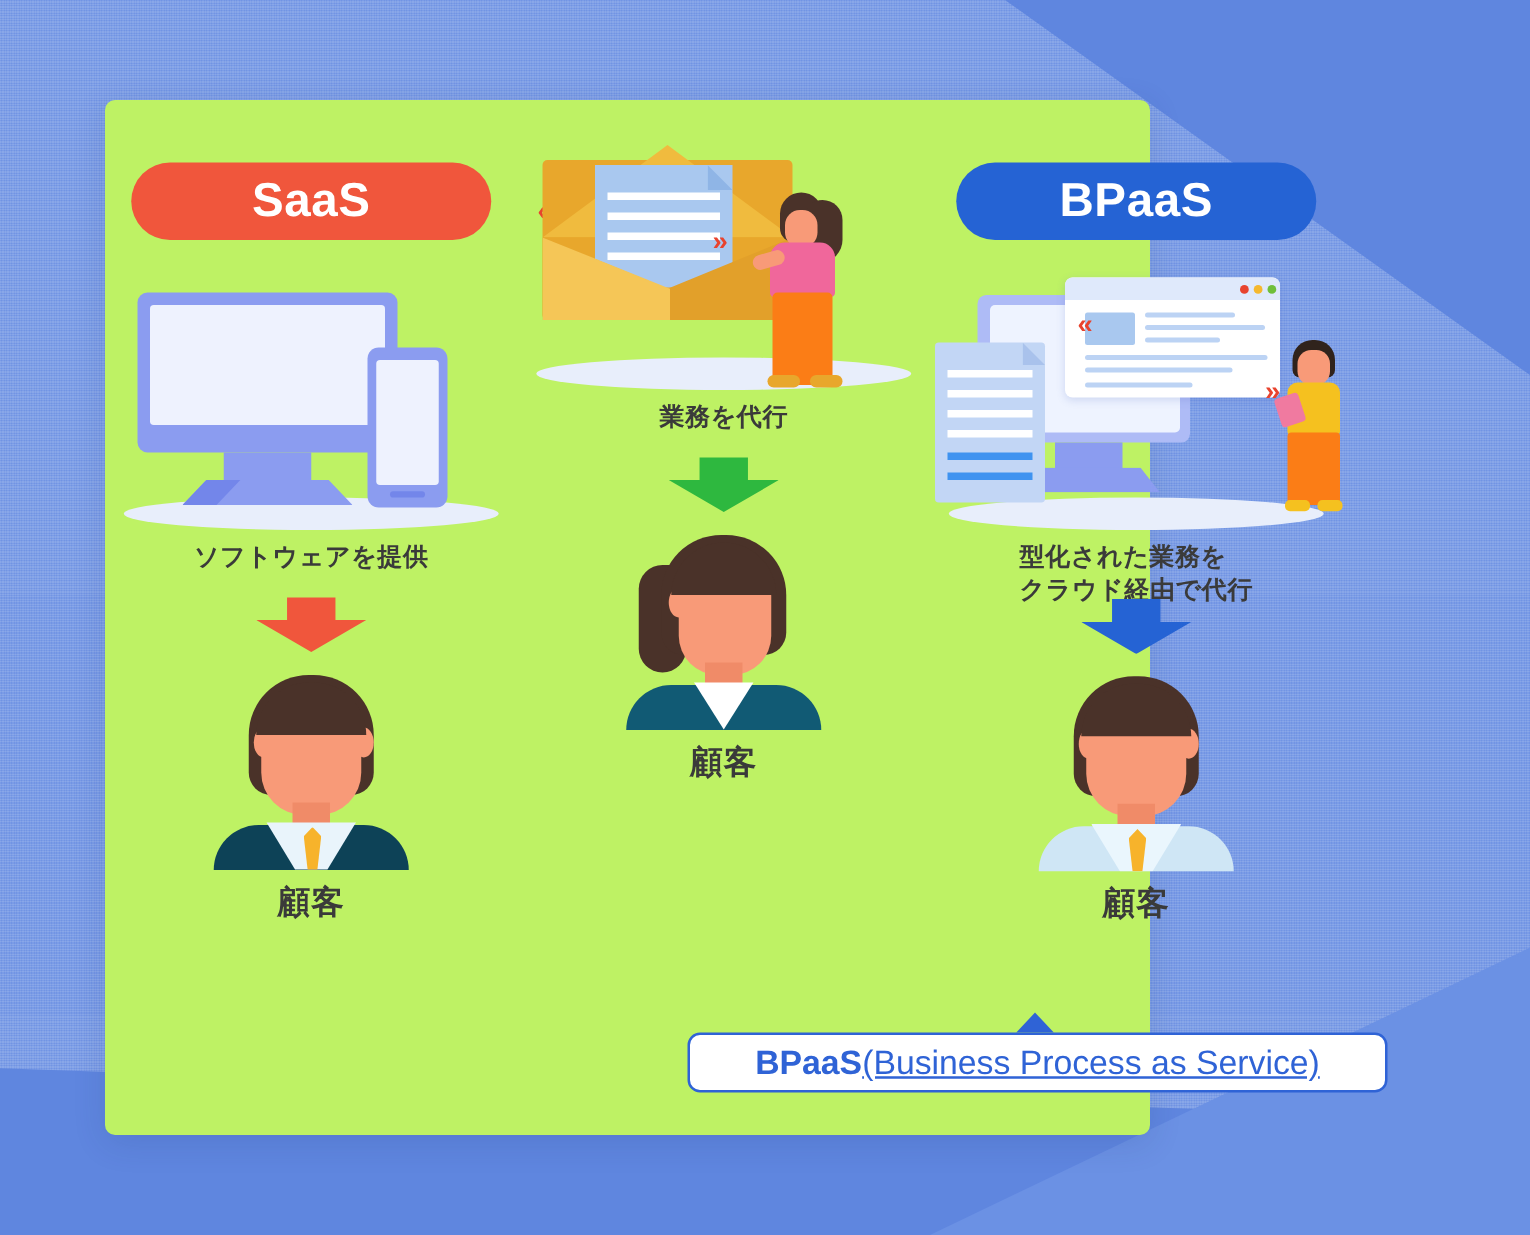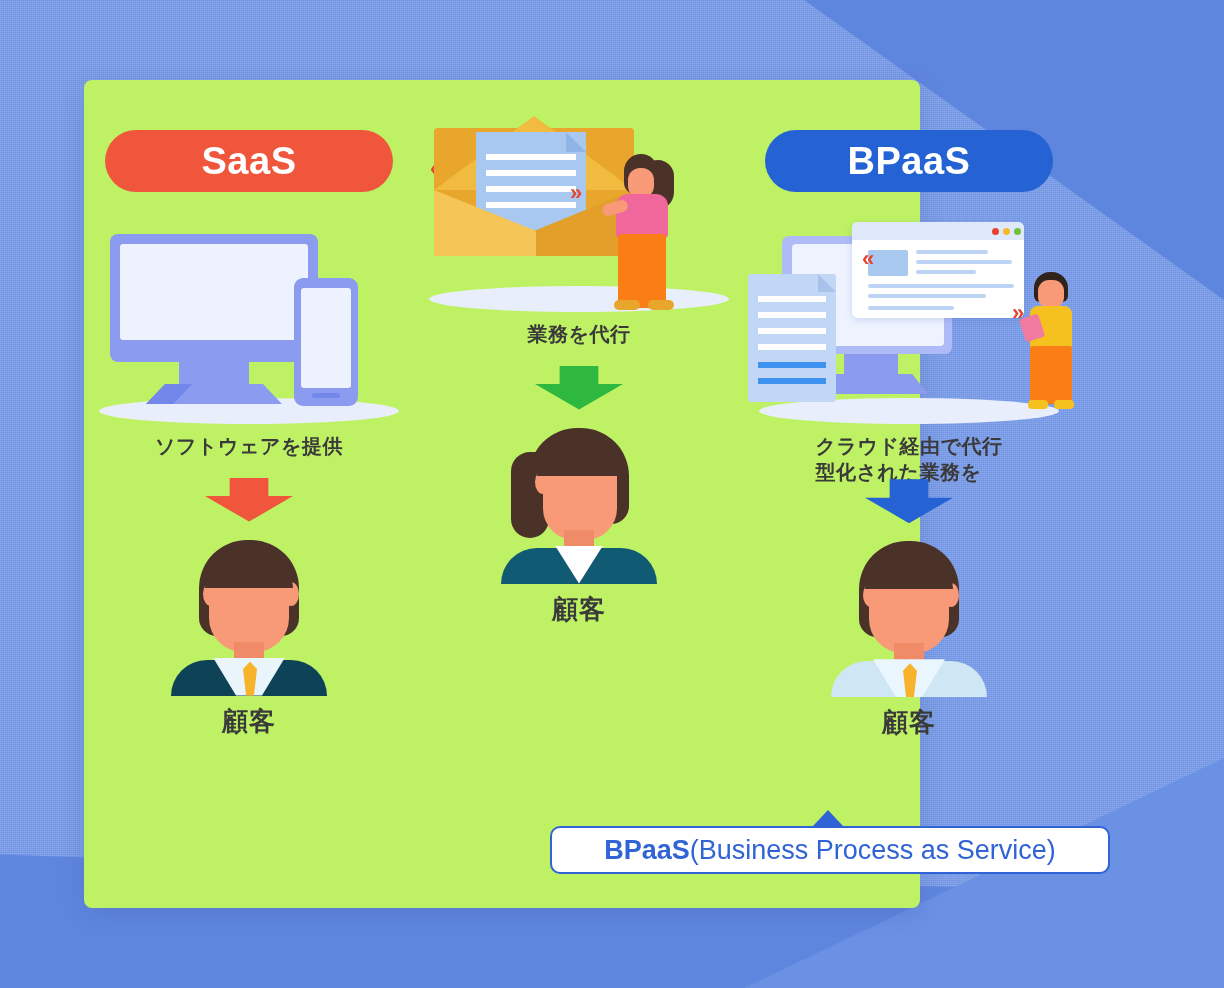--- a/index.html
+++ b/index.html
@@ -134,21 +134,21 @@
 
   .cust{margin-top:10px;font-size:26px;font-weight:bold;color:#3a3a3a;letter-spacing:1px;}
 
   
   .banner-wrap{position:absolute;left:466px;top:746px;width:556px;height:44px;}
   .banner{position:absolute;left:0;top:0;width:100%;height:100%;
     border:2px solid #2f63d6;border-radius:10px;background:#fff;
     display:flex;align-items:center;justify-content:center;
     font-size:27px;color:#2f63d6;white-space:nowrap;}
   .banner b{font-weight:bold;}
-  .banner span.rest{font-weight:normal;}
+  .banner span.rest{font-weight:normal;text-decoration:underline;}
   .banner-tip{position:absolute;left:50%;transform:translateX(-50%);
     top:-16px;width:0;height:0;border-left:15px solid transparent;
     border-right:15px solid transparent;border-bottom:16px solid #2f63d6;}
 </style>
 </head>
 <body>
 
 <div class="bg">
   <div class="bg-noise"></div>
   <div class="bg-band-tr"></div>
@@ -291,22 +291,22 @@
           <div style="position:absolute;left:16px;top:8px;width:26px;height:28px;background:#f89a78;border-radius:11px"></div>
           <div style="position:absolute;left:8px;top:34px;width:42px;height:42px;background:#f5c11f;border-radius:8px 8px 3px 3px"></div>
           <div style="position:absolute;left:0px;top:44px;width:20px;height:24px;background:#f07aa0;border-radius:3px;transform:rotate(-18deg)"></div>
           <div style="position:absolute;left:8px;top:74px;width:42px;height:58px;background:#fb7d16;border-radius:3px"></div>
           <div style="position:absolute;left:6px;top:128px;width:20px;height:9px;background:#f5c11f;border-radius:4px"></div>
           <div style="position:absolute;left:32px;top:128px;width:20px;height:9px;background:#f5c11f;border-radius:4px"></div>
         </div>
       </div>
 
       <div class="cap">
+        <div>型化された業務を</div>
         <div>クラウド経由で代行</div>
-        <div>型化された業務を</div>
       </div>
 
       <div class="arrow" style="margin-top:-6px">
         <div class="a-shape" style="background:#2563d4"></div>
       </div>
 
       <div class="avatar">
         <div class="av-hair"></div>
         <div class="av-ear" style="left:42px"></div>
         <div class="av-ear" style="left:122px"></div>

